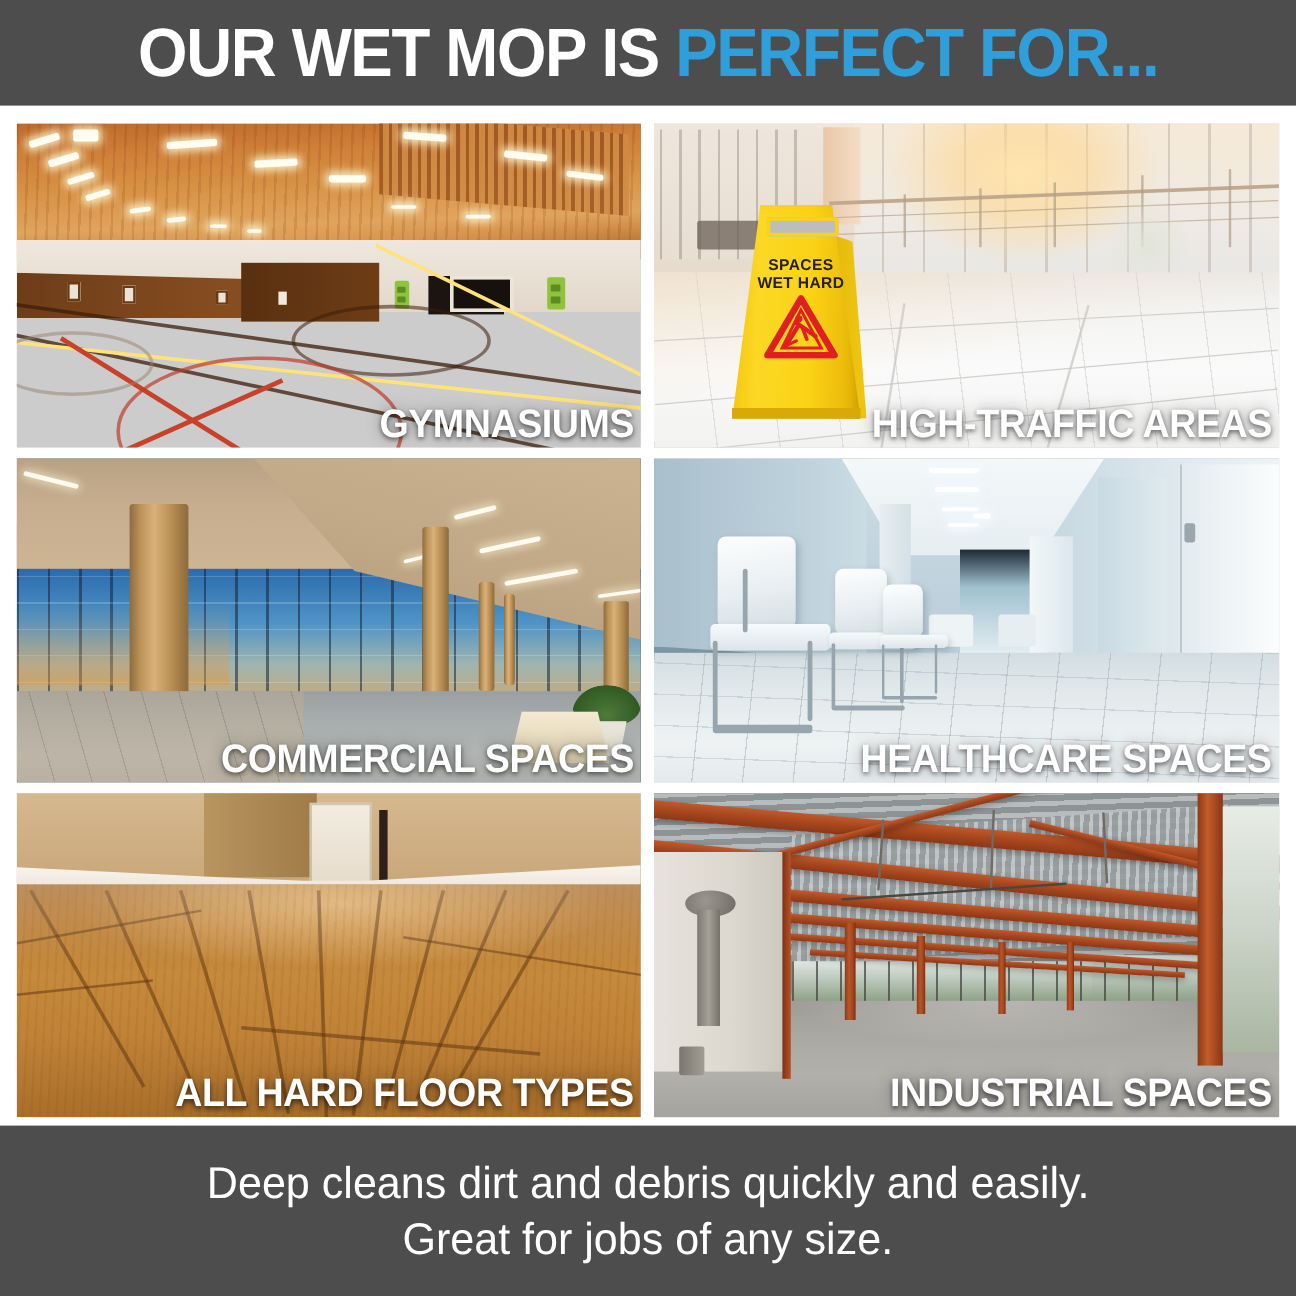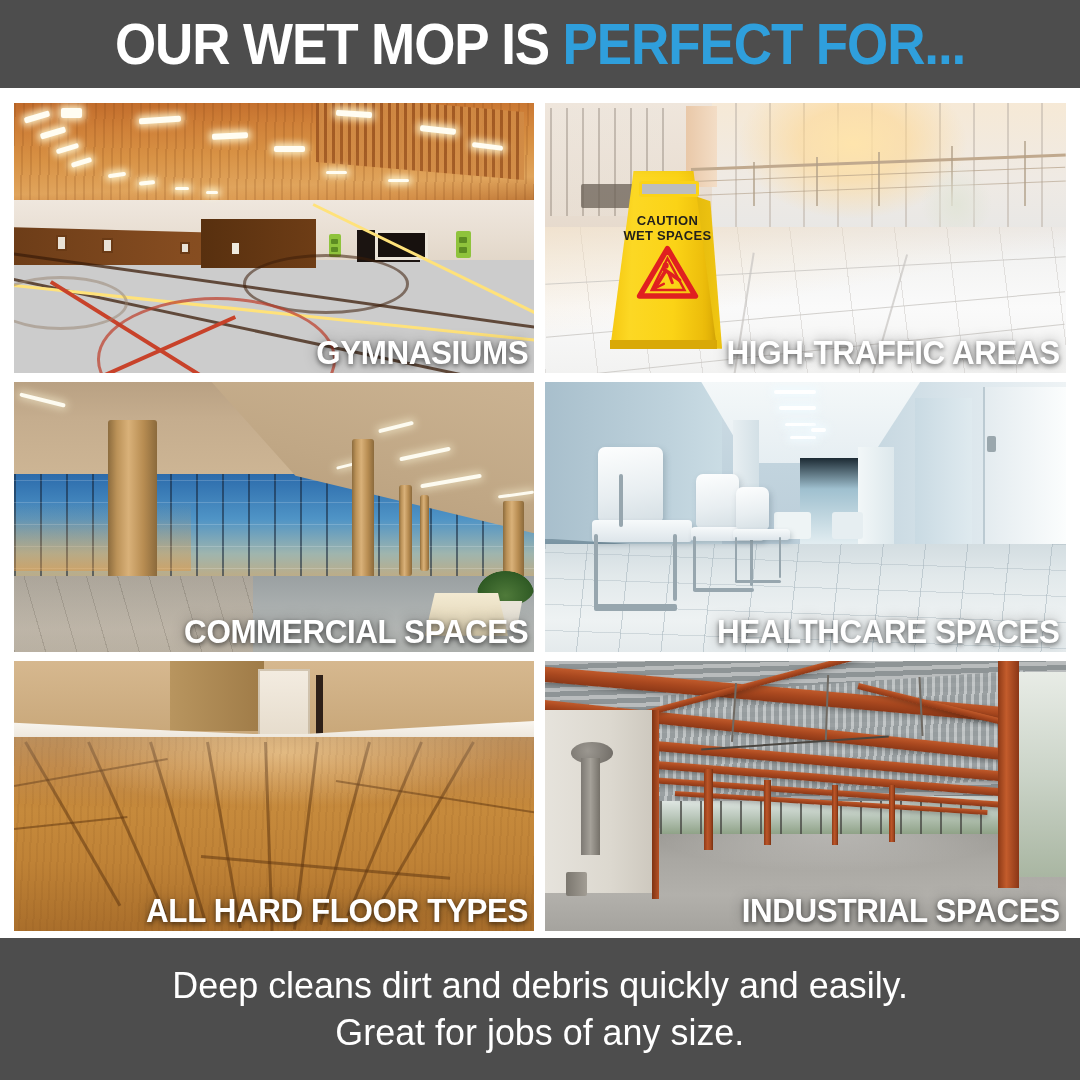--- a/index.html
+++ b/index.html
@@ -492,22 +492,22 @@
       <div class="ht-tileline" style="left:0;top:62%;width:100%;transform:rotate(-3deg)"></div>
       <div class="ht-tileline" style="left:0;top:78%;width:100%;transform:rotate(-5deg)"></div>
       <div class="ht-tileline" style="left:0;top:92%;width:100%;transform:rotate(-6deg)"></div>
       <div class="ht-tileline" style="left:38%;top:55%;width:2px;height:46%;background:rgba(200,197,194,.7);transform:rotate(9deg)"></div>
       <div class="ht-tileline" style="left:66%;top:55%;width:2px;height:46%;background:rgba(200,197,194,.7);transform:rotate(16deg)"></div>
 
       <div class="sign">
         <div class="sign-back"></div>
         <div class="sign-body"></div>
         <div class="sign-handle"></div>
-        <div class="sign-t1">CAUTION</div>
-        <div class="sign-t2">WET SPACES</div>
+        <div class="sign-t1">SPACES</div>
+        <div class="sign-t2">WET HARD</div>
         <div class="sign-tri">
           <svg viewBox="0 0 100 88" width="100%" height="100%">
             <path d="M50 6 L96 84 L4 84 Z" fill="none" stroke="#e02020" stroke-width="9" stroke-linejoin="round"></path>
             <path d="M50 22 L78 74 L24 74 Z" fill="none" stroke="#e02020" stroke-width="4"></path>
             <circle cx="47" cy="34" r="5" fill="#e02020"></circle>
             <path d="M44 40 L56 48 L70 58" stroke="#e02020" stroke-width="6" fill="none" stroke-linecap="round"></path>
             <path d="M46 44 L36 60 L30 70" stroke="#e02020" stroke-width="6" fill="none" stroke-linecap="round"></path>
             <path d="M52 46 L58 62" stroke="#e02020" stroke-width="5" fill="none" stroke-linecap="round"></path>
             <path d="M28 72 L44 64" stroke="#e02020" stroke-width="4" fill="none" stroke-linecap="round"></path>
           </svg>

